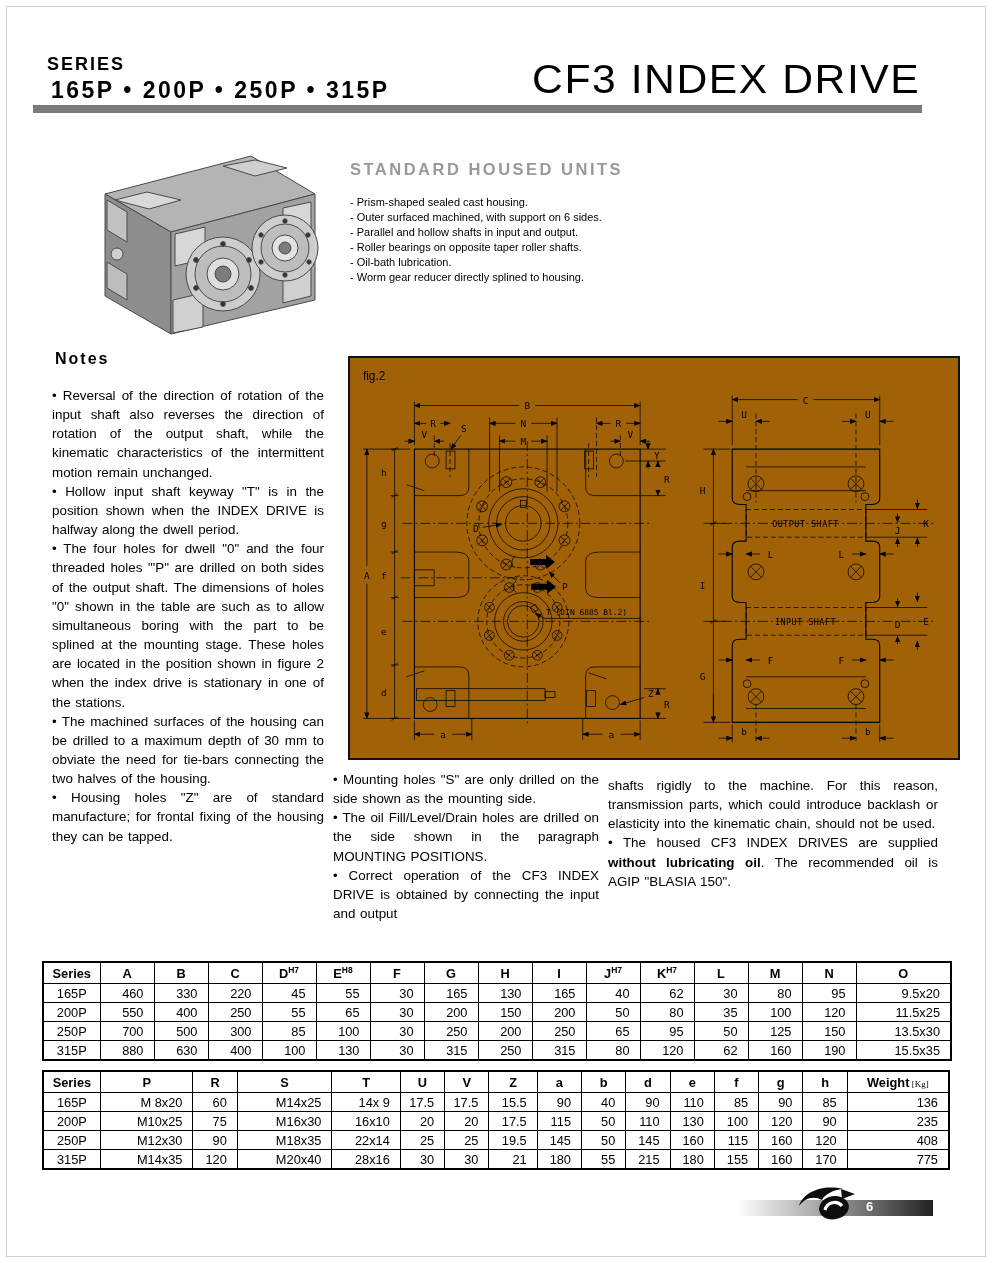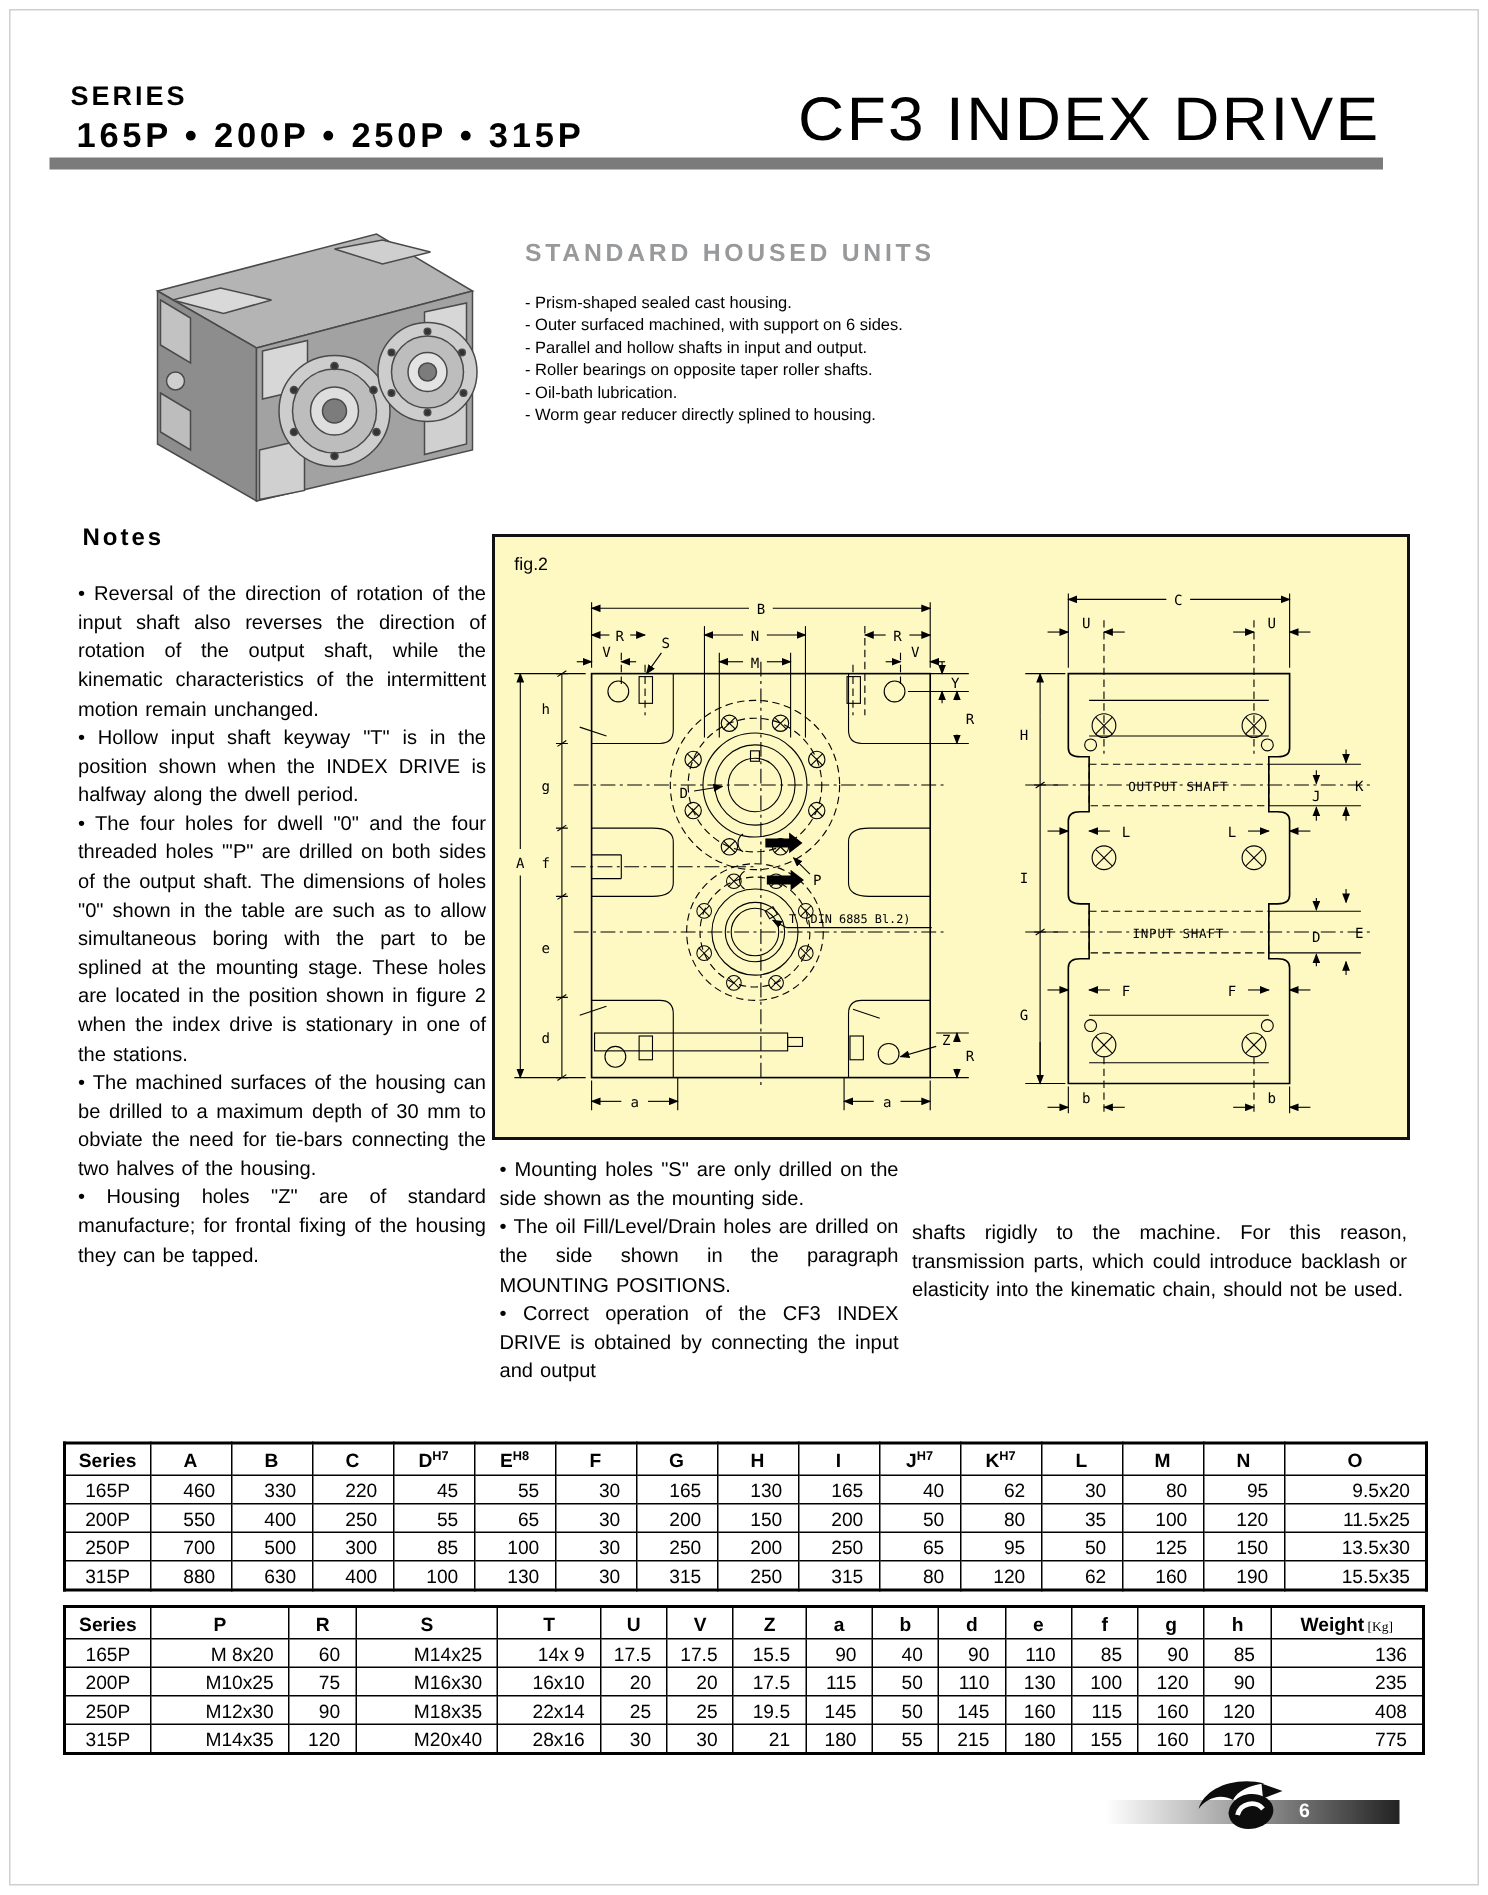--- a/index.html
+++ b/index.html
@@ -20,25 +20,25 @@
   .std-units{left:350px;top:160px;width:610px;}
   .std-title{font-size:16.5px;font-weight:700;letter-spacing:2.5px;margin:0 0 16px 0;}
   .std-bullets p{margin:0;font-size:11px;line-height:1.36;}
 
   
   .notes-title{left:55px;top:350px;font-size:16px;font-weight:600;letter-spacing:2px;}
   .col{font-size:13.4px;line-height:1.43;text-align:justify;word-spacing:1px;}
   .col p{margin:0;}
   .left-col{left:52px;top:386px;width:272px;}
   .mid-col{left:333px;top:770px;width:266px;}
-  .right-col{left:608px;top:812px;width:330px;}
+  .right-col{left:608px;top:776px;width:330px;}
   .bold-inline{font-weight:bold;}
 
   
-  .fig-box{left:328px;top:356px;width:612px;height:404px;border:2px solid #111;box-sizing:border-box;background:#fef9c3;}
+  .fig-box{left:348px;top:356px;width:612px;height:404px;border:2px solid #111;box-sizing:border-box;background:#a16207;}
   .fig-svg{width:100%;height:100%;display:block;}
   .fig-svg text{font-family:"DejaVu Sans Mono",monospace;font-size:9.5px;fill:#000;}
   .fig-svg text.figlab{font-size:12px;font-family:"Liberation Sans",sans-serif;}
   .fig-svg text.shaft{font-size:8.5px;letter-spacing:.5px;}
   .fig-svg text.keynote{font-size:8px;}
   .thin{stroke:#000;stroke-width:.75;fill:none;}
   .med{stroke:#000;stroke-width:1.1;fill:none;}
   .dash{stroke-dasharray:5 3;}
   .cl{stroke-dasharray:10 3 2 3;}
   .fillb{fill:#000;stroke:none;}
@@ -485,20 +485,21 @@
 </svg>
 </div>
 
 <div class="abs col mid-col">
   <p>• Mounting holes "S" are only drilled on the side shown as the mounting side.</p>
   <p>• The oil Fill/Level/Drain holes are drilled on the side shown in the paragraph MOUNTING POSITIONS.</p>
   <p>• Correct operation of the CF3 INDEX DRIVE is obtained by connecting the input and output</p>
 </div>
 <div class="abs col right-col">
   <p>shafts rigidly to the machine. For this reason, transmission parts, which could introduce backlash or elasticity into the kinematic chain, should not be used.</p>
+  <p><span>• The housed CF3 INDEX DRIVES are supplied </span><span class="bold-inline">without lubricating oil</span><span>. The recommended oil is AGIP "BLASIA 150".</span></p>
 </div>
 
 <table class="abs dims-table table-1">
     <colgroup>
       <col style="width: 57px;">
       <col style="width: 54px;">
       <col style="width: 54px;">
       <col style="width: 54px;">
       <col style="width: 54px;">
       <col style="width: 54px;">

